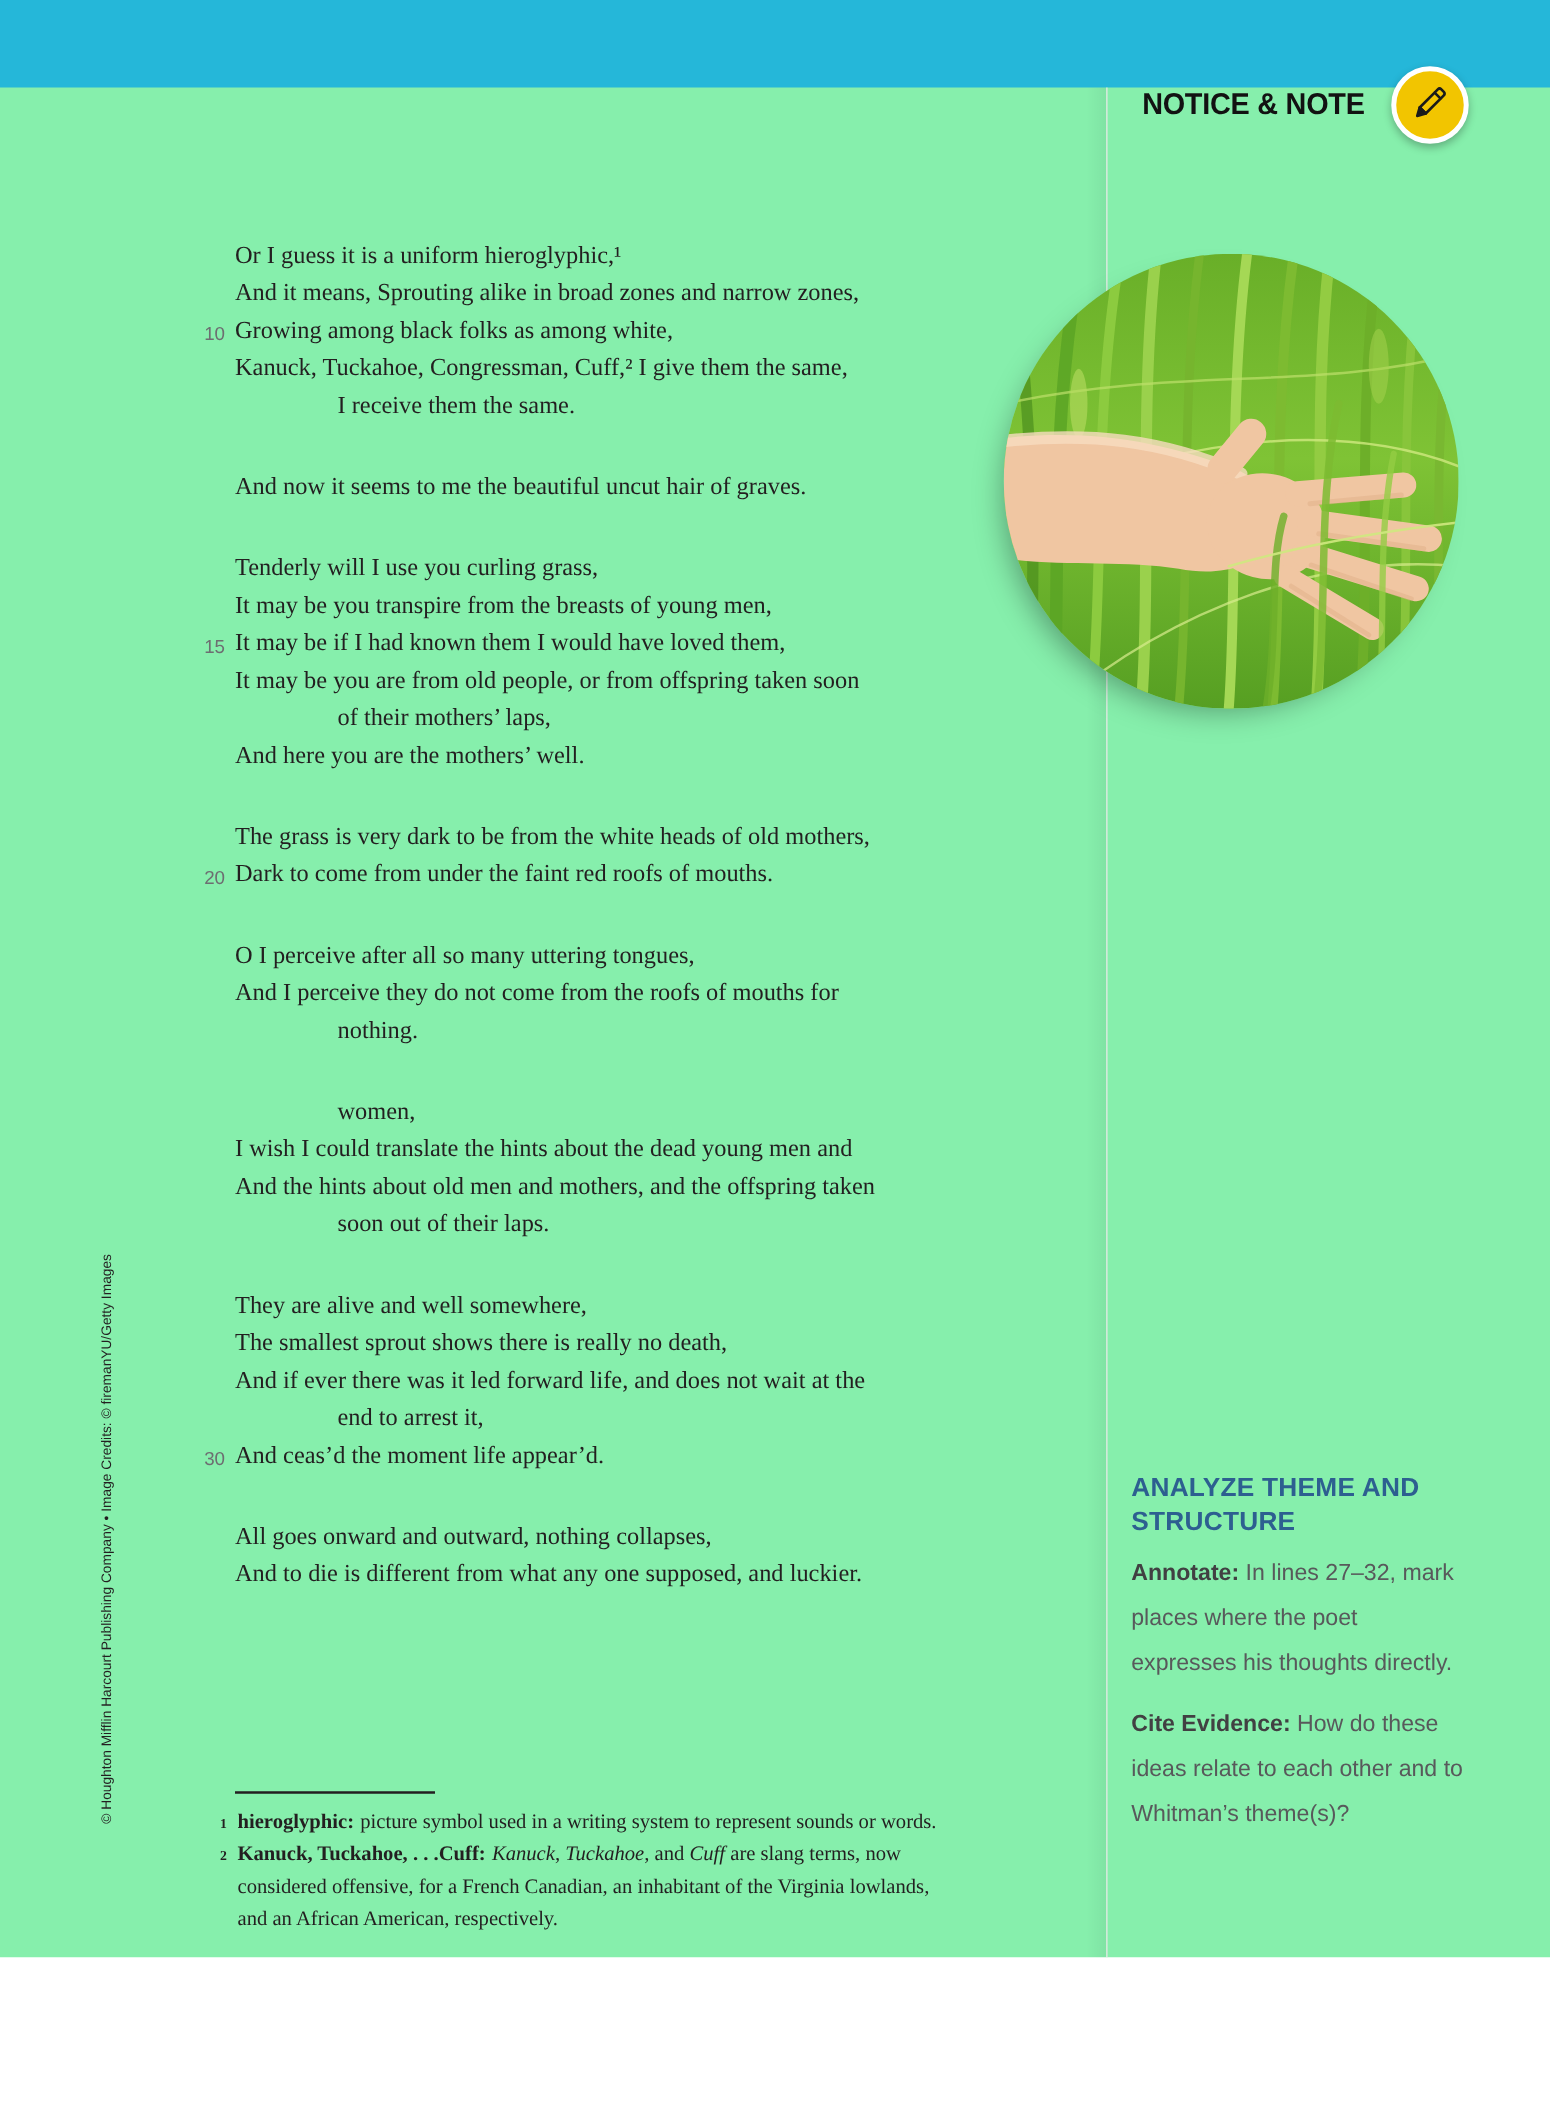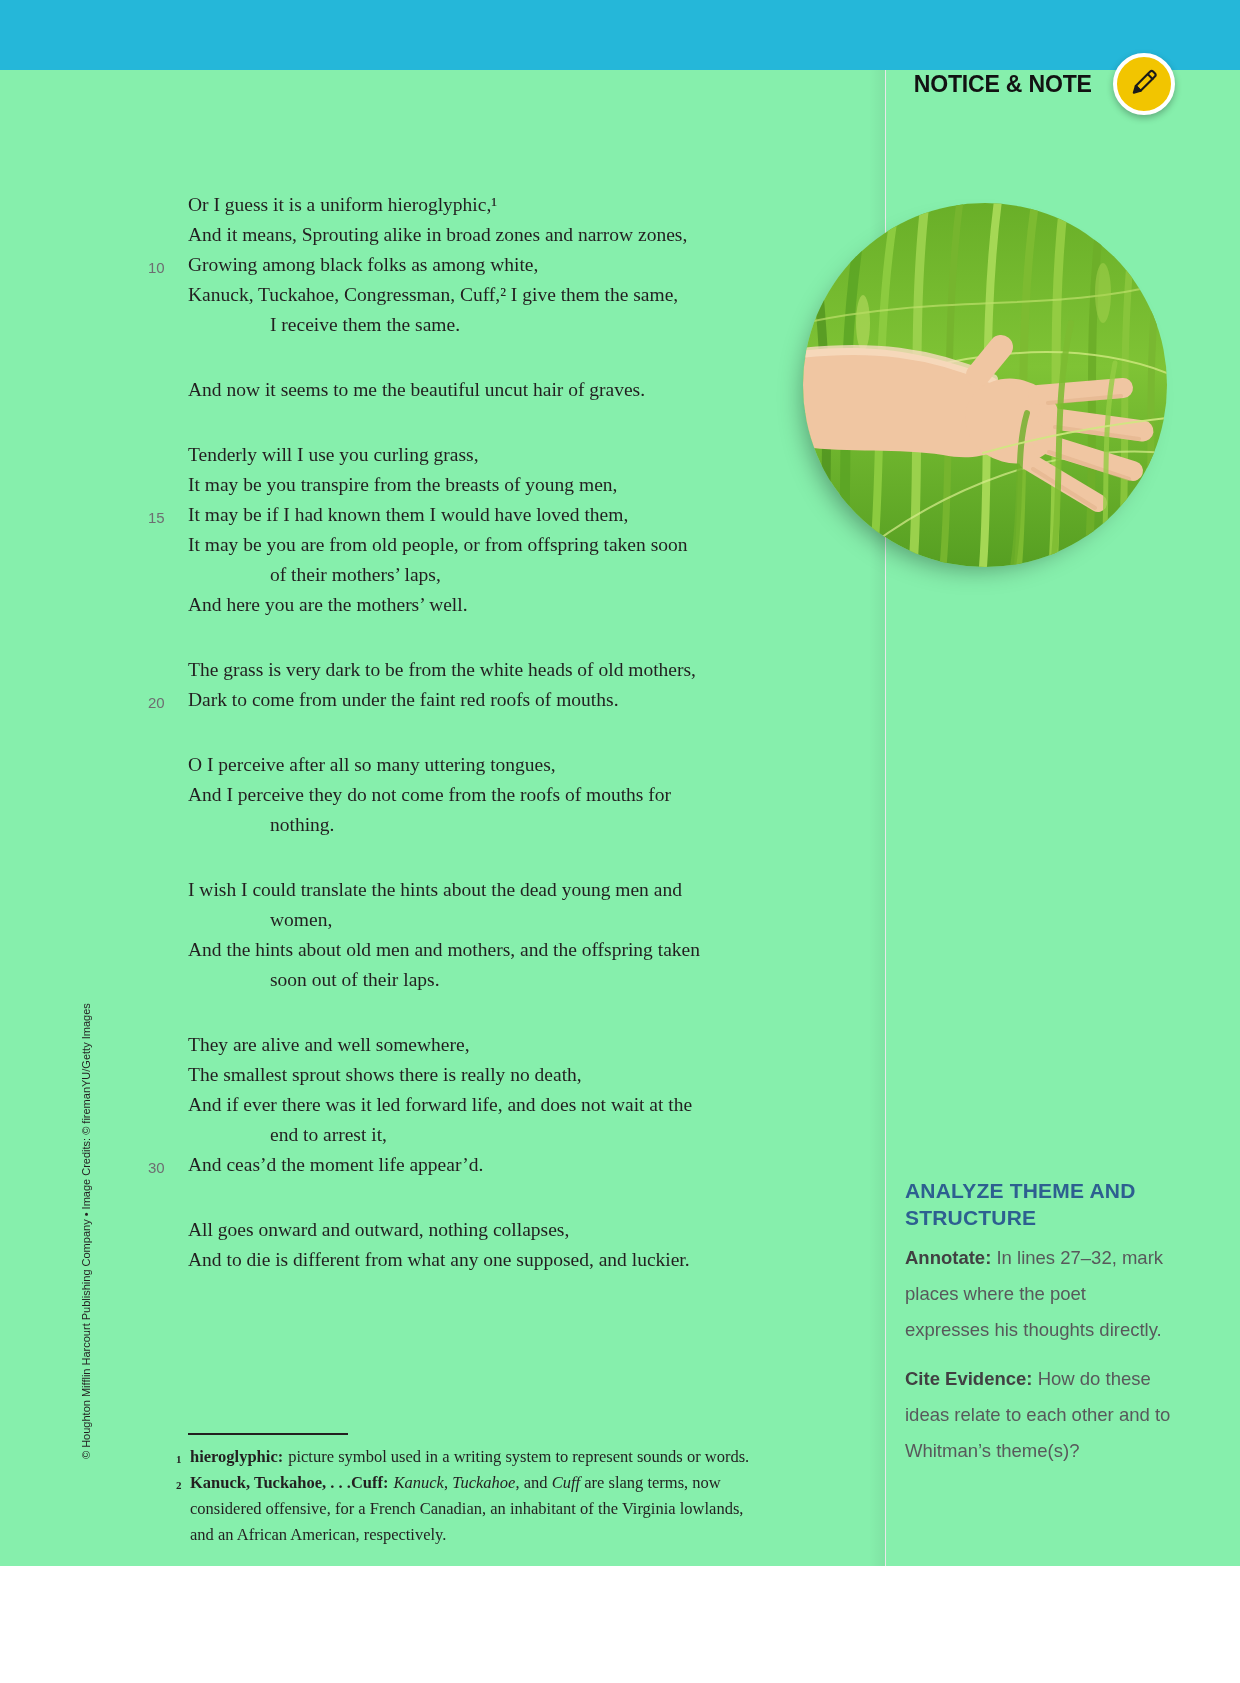--- a/index.html
+++ b/index.html
@@ -26,21 +26,21 @@
          overflow:hidden;box-shadow:-10px 12px 24px -10px rgba(0,0,0,0.35);}
   .photo svg{display:block;}
 
   
   .poem{position:absolute;left:188px;top:190px;width:610px;
         font-family:"Liberation Serif",serif;font-size:19.5px;line-height:30px;color:#231F20;}
   .stanza + .stanza{margin-top:35px;}
   .pline{position:relative;white-space:nowrap;}
   .pline.indent{padding-left:82px;}
   .pline.clip{width:545px;overflow:hidden;}
-  .lnum{position:absolute;left:-40px;top:3px;width:32px;
+  .lnum{position:absolute;left:-40px;top:3px;width:32px;text-align:right;
         font-family:"Liberation Sans",sans-serif;font-size:15px;color:#6d6e71;}
 
   
   .fn-rule{position:absolute;left:188px;top:1433px;width:160px;height:2px;background:#231F20;}
   .footnotes{position:absolute;left:174px;top:1444px;width:585px;
         font-family:"Liberation Serif",serif;font-size:16.5px;line-height:26px;color:#231F20;}
   .footnote{position:relative;padding-left:16px;}
   .fnmark{position:absolute;left:2px;top:2px;font-size:11px;font-weight:bold;}
   .footnote b{font-weight:bold;margin-right:5px;}
   .footnote i{}
@@ -164,22 +164,22 @@
       <div class="stanza">
         <div class="pline"><span>The grass is very dark to be from the white heads of old mothers,</span></div>
         <div class="pline"><span class="lnum">20</span><span>Dark to come from under the faint red roofs of mouths.</span></div>
       </div>
       <div class="stanza">
         <div class="pline"><span>O I perceive after all so many uttering tongues,</span></div>
         <div class="pline"><span>And I perceive they do not come from the roofs of mouths for</span></div>
         <div class="pline indent"><span>nothing.</span></div>
       </div>
       <div class="stanza">
+        <div class="pline indent"><span>women,</span></div>
         <div class="pline"><span>I wish I could translate the hints about the dead young men and</span></div>
-        <div class="pline indent"><span>women,</span></div>
         <div class="pline"><span>And the hints about old men and mothers, and the offspring taken</span></div>
         <div class="pline indent"><span>soon out of their laps.</span></div>
       </div>
       <div class="stanza">
         <div class="pline"><span>They are alive and well somewhere,</span></div>
         <div class="pline"><span>The smallest sprout shows there is really no death,</span></div>
         <div class="pline"><span>And if ever there was it led forward life, and does not wait at the</span></div>
         <div class="pline indent"><span>end to arrest it,</span></div>
         <div class="pline"><span class="lnum">30</span><span>And ceas’d the moment life appear’d.</span></div>
       </div>

